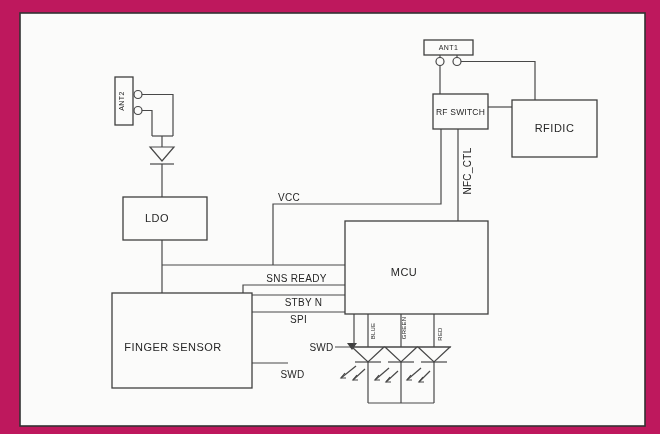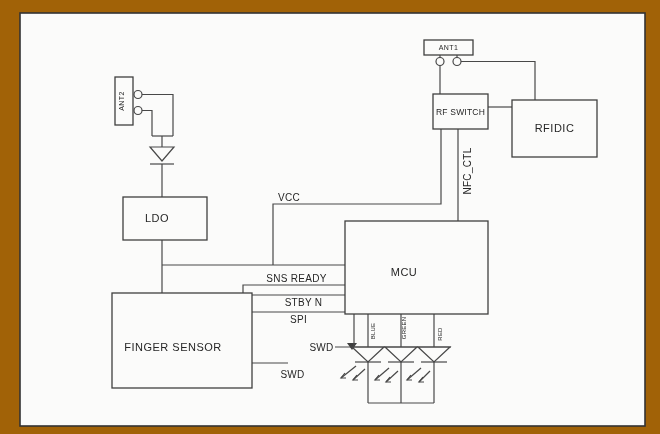--- a/index.html
+++ b/index.html
@@ -5,21 +5,21 @@
   html, body {
     margin: 0;
     padding: 0;
     background: #f4f4f2;
     font-family: "Liberation Sans", sans-serif;
   }
   .page {
     position: relative;
     width: 660px;
     height: 434px;
-    background: #a16207;
+    background: #be185d;
     overflow: hidden;
   }
   svg.schematic {
     display: block;
     width: 660px;
     height: 434px;
     filter: blur(0.3px);
   }
   .blk {
     fill: #fbfbfa;

